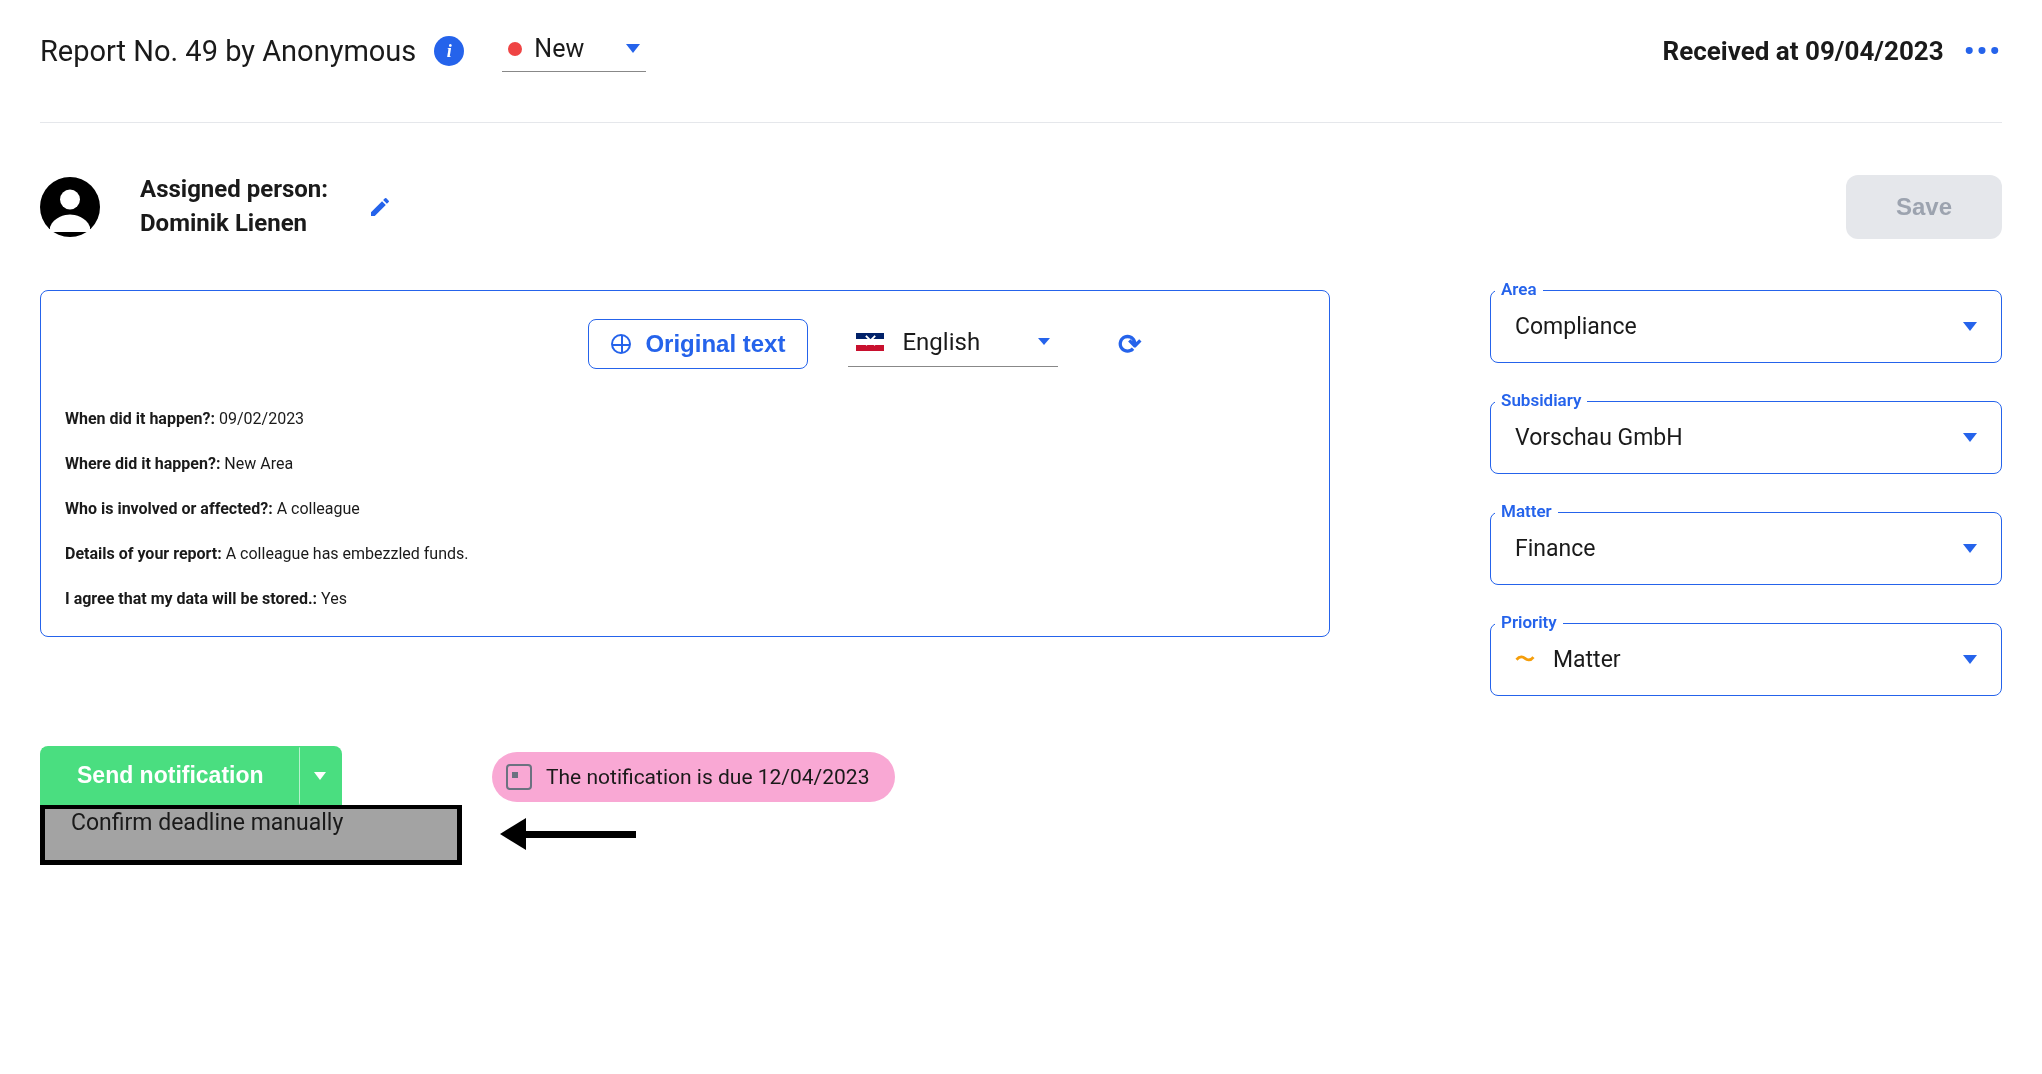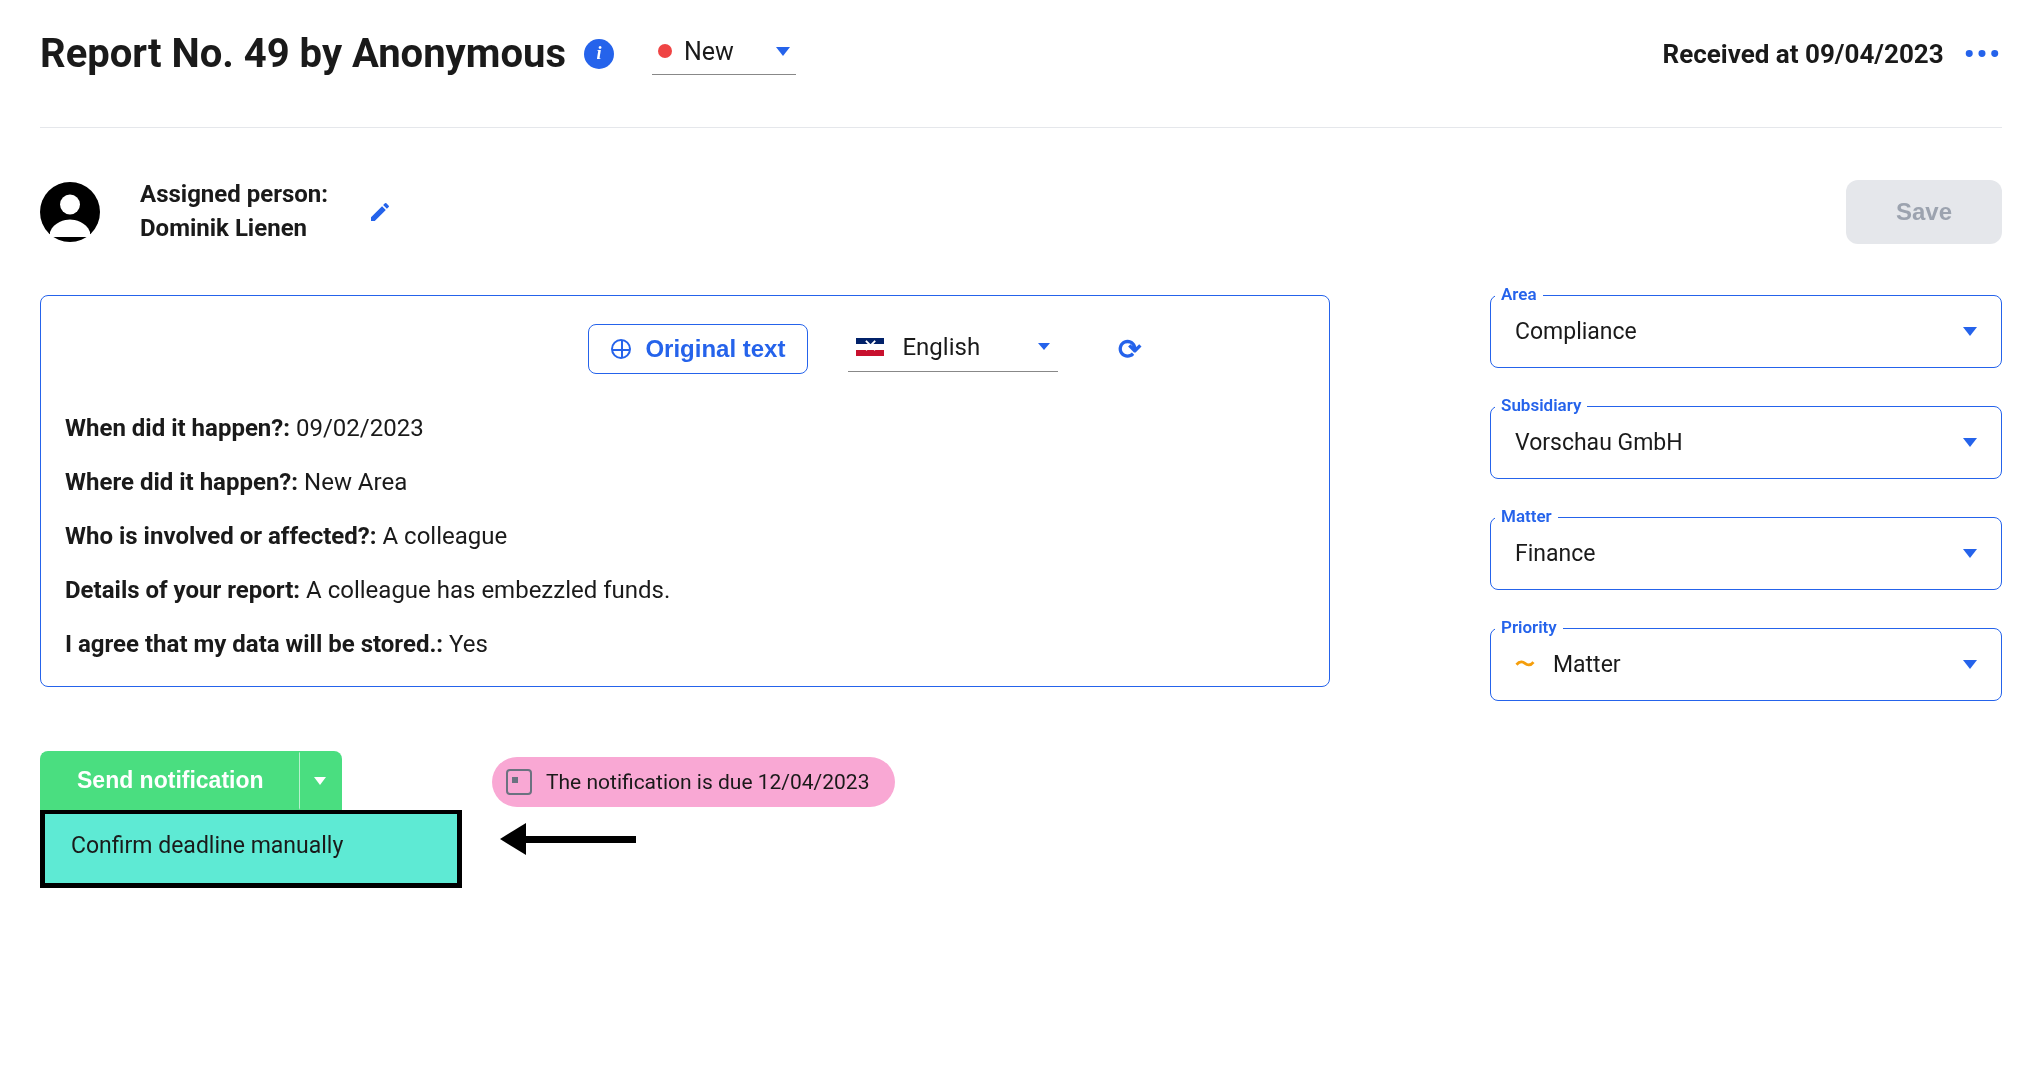--- a/index.html
+++ b/index.html
@@ -15,22 +15,22 @@
     align-items: center;
     justify-content: space-between;
     margin-bottom: 50px;
   }
   .header-left {
     display: flex;
     align-items: center;
     gap: 18px;
   }
   .title {
-    font-size: 40px;
-    font-weight: 700;
+    font-size: 29px;
+    font-weight: 400;
     color: #1a1a1a;
     text-align: center;
   }
   .info-circle {
     width: 30px;
     height: 30px;
     border-radius: 50%;
     background: #2563eb;
     color: #fff;
     display: flex;
@@ -198,21 +198,21 @@
     margin-left: 40px;
   }
   .refresh {
     color: #2563eb;
     font-size: 28px;
     font-weight: 700;
     margin-left: 20px;
   }
 
   .report-line {
-    font-size: 24px;
+    font-size: 16px;
     margin-bottom: 26px;
   }
   .report-line:last-child { margin-bottom: 0; }
   .report-line .lbl { font-weight: 700; }
 
   .side-col {
     flex: 1;
     display: flex;
     flex-direction: column;
     gap: 38px;
@@ -285,22 +285,22 @@
   }
   .send-caret .tri {
     width: 0; height: 0;
     border-left: 6px solid transparent;
     border-right: 6px solid transparent;
     border-top: 8px solid #fff;
   }
   .dropdown-item {
     border: 5px solid #000;
     border-top-width: 4px;
-    background: #5eead4;
-    padding: 18px 26px 24px 26px;
+    background: #a3a3a3;
+    padding: 0 26px 24px 26px;
     font-size: 23px;
     width: 422px;
   }
   .arrow-annot {
     position: absolute;
     left: 460px;
     top: 72px;
     display: flex;
     align-items: center;
   }

